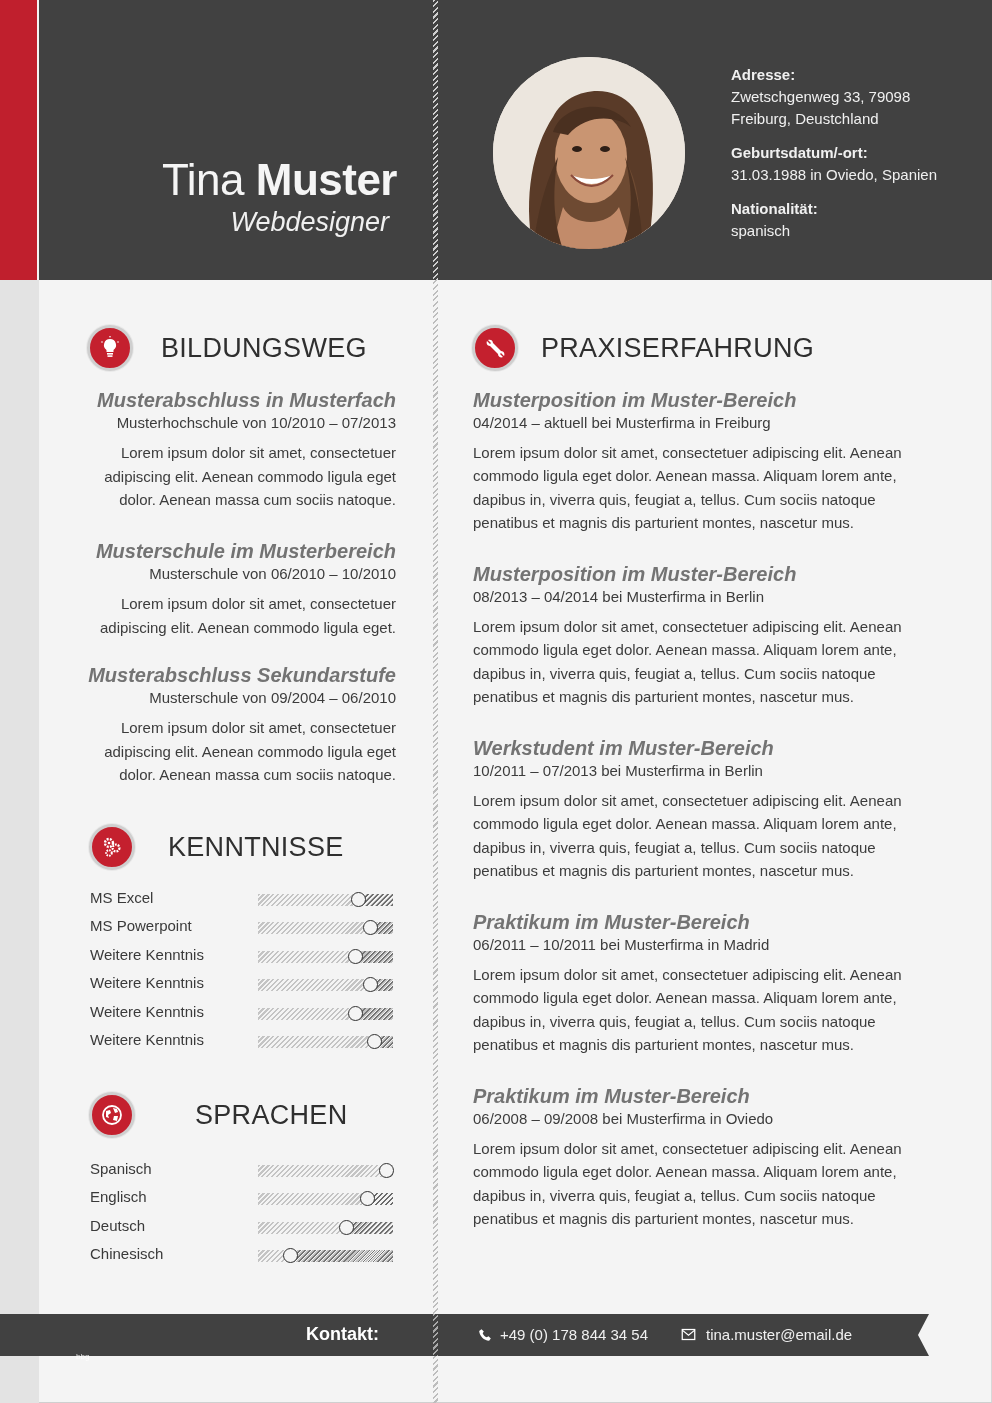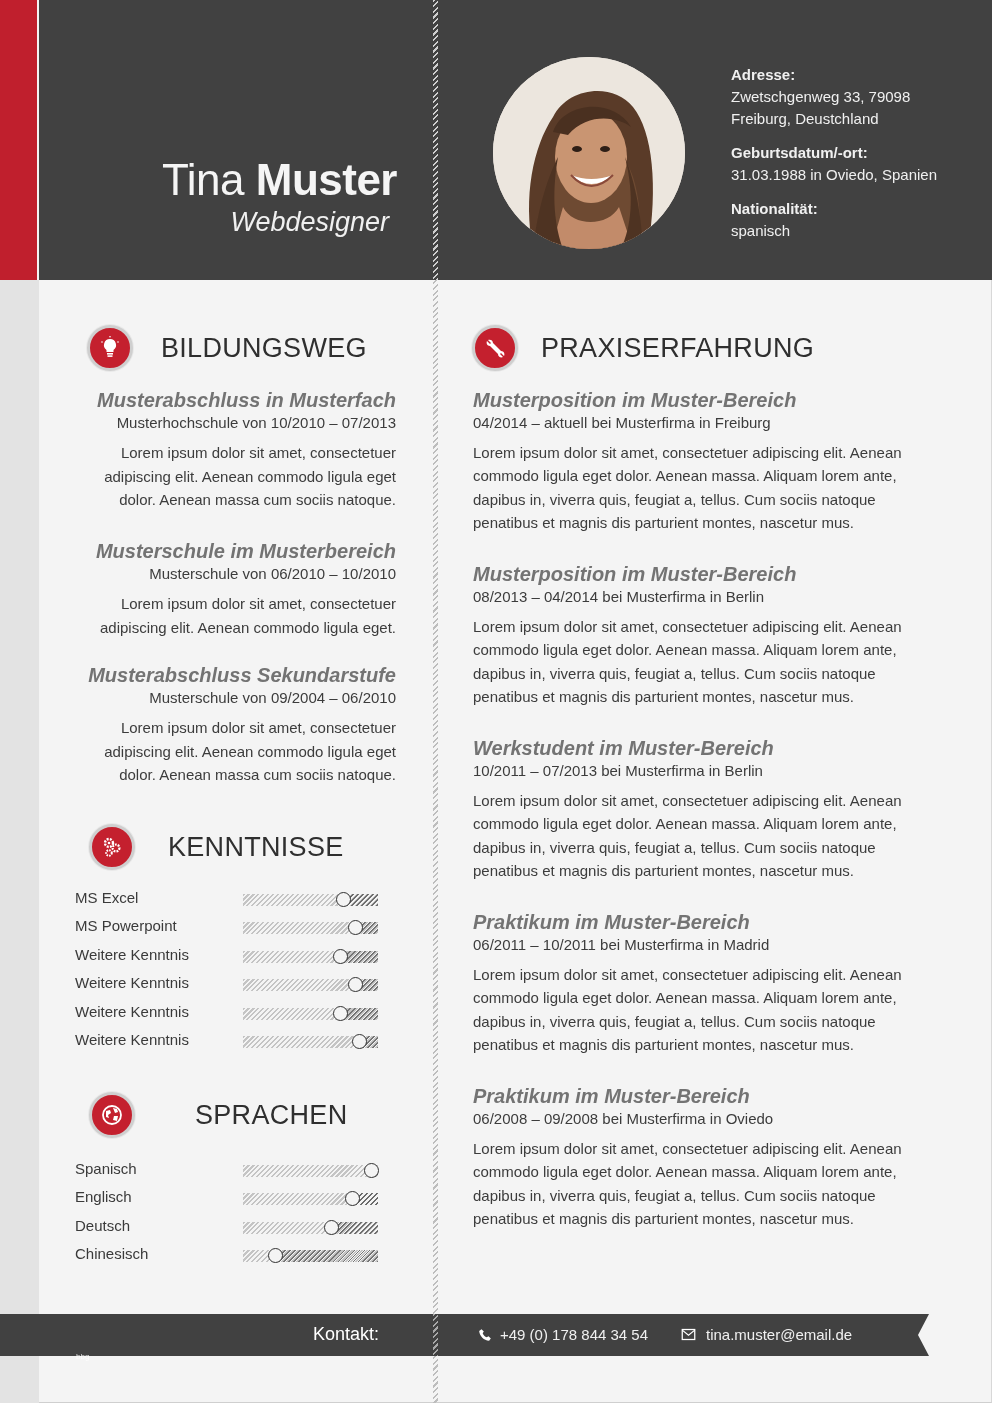--- a/index.html
+++ b/index.html
@@ -42,32 +42,32 @@
   .left-entry { position: absolute; right: 595px; width: 330px; text-align: right; }
   .e-title { font-family: "Liberation Sans", sans-serif; font-weight: 700; font-style: italic; font-size: 20px; color: #737373; white-space: nowrap; }
   .e-sub { font-family: "Liberation Sans", sans-serif; font-size: 15px; color: #3c3c3c; margin-top: 2px; white-space: nowrap; }
   .e-body { font-family: "Liberation Sans", sans-serif; font-size: 15px; line-height: 23.5px; color: #3c3c3c; margin-top: 10px; }
 
   
   .right-entry { position: absolute; left: 473px; width: 460px; }
   .right-entry .e-body { line-height: 23.4px; }
 
   
-  .skill-row { position: absolute; left: 75px; width: 303px; height: 22px; }
+  .skill-row { position: absolute; left: 90px; width: 303px; height: 22px; }
   .skill-label { position: absolute; left: 0; top: 0; font-family: "Liberation Sans", sans-serif; font-size: 15px; color: #3a3a3a; white-space: nowrap; }
   .bar { position: absolute; left: 168px; top: 5px; width: 135px; height: 12px;
     background: repeating-linear-gradient(135deg, #c4c4c4 0 1.5px, transparent 1.5px 3.5px); }
   .bar-rest { position: absolute; top: 0; right: 0; height: 12px;
     background: repeating-linear-gradient(135deg, #555 0 1.2px, transparent 1.2px 3.5px); opacity: .8; }
   .knob { position: absolute; top: -2px; width: 15px; height: 15px; border-radius: 50%; border: 1.6px solid #333; background: #f4f4f4; margin-left: -7px; }
 
   
   .footer { position: absolute; left: 0; top: 1314px; width: 912px; height: 42px; background: #414141; }
   .footer-notch { position: absolute; left: 912px; top: 1314px; width: 17px; height: 42px; }
-  .kontakt { position: absolute; right: 612px; top: 1324px; color: #fff; font-family: "Liberation Sans", sans-serif; font-weight: 400; font-size: 18px; }
+  .kontakt { position: absolute; right: 612px; top: 1324px; color: #fff; font-family: "Liberation Sans", sans-serif; font-weight: 700; font-size: 18px; }
   .phone { position: absolute; left: 478px; top: 1326px; color: #f0f0f0; font-family: "Liberation Sans", sans-serif; font-size: 15px; display: flex; align-items: center; gap: 8px; white-space: nowrap; }
   .email { position: absolute; left: 681px; top: 1326px; color: #f0f0f0; font-family: "Liberation Sans", sans-serif; font-size: 15px; display: flex; align-items: center; gap: 10px; white-space: nowrap; }
   .footer-tiny { position: absolute; left: 40px; top: 1352px; color: #fff; font-size: 8px; font-family: "Liberation Sans", sans-serif; opacity: .8; margin-left: 36px; }
 </style>
 </head>
 <body>
 
 <div class="page">
 
   <div class="rail-red"></div>

